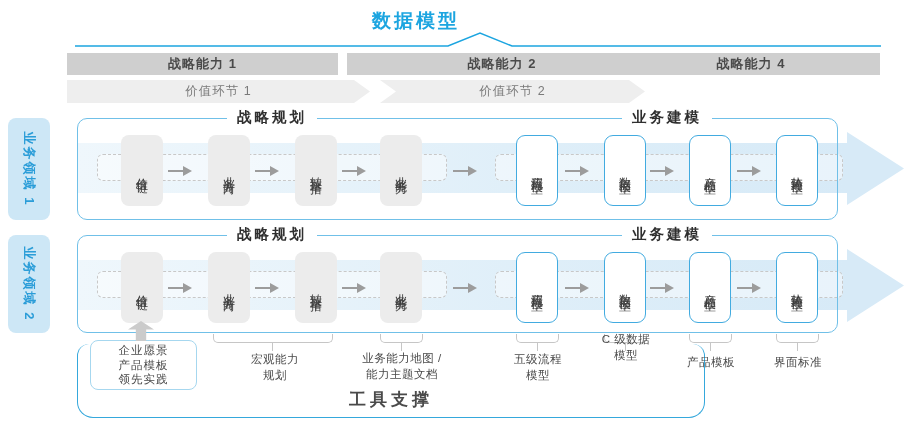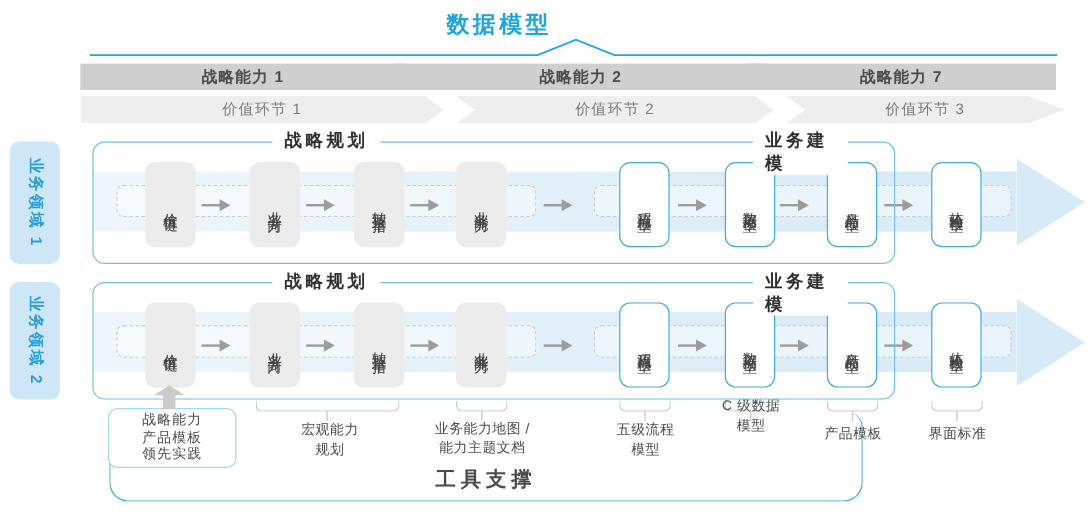--- a/index.html
+++ b/index.html
@@ -11,21 +11,21 @@
   
   .titles { position:absolute; left:372px; top:8px; display:flex; gap:30px;
     font-size:19px; font-weight:bold; color:#1CA5E0; letter-spacing:3px; }
   .vision-line { position:absolute; left:0; top:0; }
 
   
   .cap-bar { position:absolute; top:53px; height:22px; background:#CFCFCF;
     color:#4A4A4A; font-size:13px; font-weight:600; text-align:center;
     line-height:22px; letter-spacing:1px; }
   .cap1 { left:67px;  width:271px; }
-  .cap2 { left:329px; width:310px; }
+  .cap2 { left:347px; width:310px; }
   .cap3 { left:622px; width:258px; }
 
   
   .vseg { position:absolute; top:80px; height:23px; background:#EEEEEE;
     color:#7A7A7A; font-size:12.5px; text-align:center; line-height:23px; letter-spacing:1px; }
   .vseg1 { left:67px;  width:303px;
     clip-path:polygon(0 0, calc(100% - 16px) 0, 100% 50%, calc(100% - 16px) 100%, 0 100%); }
   .vseg2 { left:380px; width:265px;
     clip-path:polygon(0 0, calc(100% - 16px) 0, 100% 50%, calc(100% - 16px) 100%, 0 100%, 16px 50%); }
   .vseg3 { left:655px; width:232px;
@@ -33,21 +33,21 @@
 
   
   .domain { position:absolute; left:8px; width:42px; background:#CDE7F6; border-radius:8px;
     display:flex; align-items:center; justify-content:center; }
   .domain span { transform:rotate(90deg); white-space:nowrap; color:#2B9DD8;
     font-size:13px; font-weight:bold; letter-spacing:2px; }
   .dom1 { top:118px; height:102px; }
   .dom2 { top:235px; height:98px; }
 
   
-  .panel { position:absolute; left:77px; width:669px; }
+  .panel { position:absolute; left:77px; width:761px; }
   .p1 { top:118px; height:102px; }
   .p2 { top:235px; height:98px; }
   .panel-frame { position:absolute; inset:0; border:1.4px solid #70C0E8; border-radius:10px;
     z-index:5; pointer-events:none; }
   .band { position:absolute; left:1px; top:25px; width:769px; height:50px; z-index:1;
     background:linear-gradient(90deg,#EFF7FC 0%,#DCEDF8 70%,#D7EAF7 100%); }
   .band-head { position:absolute; left:770px; top:14px; width:57px; height:73px; z-index:1;
     background:#D7EAF7; clip-path:polygon(0 0, 100% 50%, 0 100%); }
   .dash { position:absolute; top:36px; height:27px; border:1.3px dashed #C8C8C8;
     border-radius:6px; background:rgba(255,255,255,.45); z-index:2; }
@@ -80,21 +80,21 @@
     border-left:1.2px solid #C6C6C6; border-right:1.2px solid #C6C6C6;
     border-bottom:1.2px solid #C6C6C6; border-radius:0 0 5px 5px; }
   .btick { position:absolute; top:342px; width:1.2px; height:9px; background:#C6C6C6; z-index:2; }
 
   
   .up-arrow { position:absolute; left:128px; top:321px; width:26px; height:20px; background:#CBCBCB;
     clip-path:polygon(50% 0, 100% 42%, 70% 42%, 70% 100%, 30% 100%, 30% 42%, 0 42%); z-index:6; }
 
   
   .tool-box { position:absolute; left:77px; top:344px; width:628px; height:74px;
-    border:1.5px solid #35A8DC; border-top:none; border-radius:12px 12px 16px 16px; z-index:0;margin-left:14px; }
+    border:1.5px solid #35A8DC; border-top:none; border-radius:12px 12px 16px 16px; z-index:0; }
   .tool-label { position:absolute; left:0; bottom:6px; width:100%; text-align:center;
     font-size:17px; font-weight:bold; color:#4A4A4A; letter-spacing:4px; }
 
   
   .practice { position:absolute; left:90px; top:340px; width:107px; height:50px; background:#fff;
     border:1.3px solid #A6D7EF; border-radius:8px; z-index:4; display:flex; flex-direction:column;
     align-items:center; justify-content:center; font-size:11.5px; color:#4A4A4A; line-height:1.3;
     letter-spacing:1px; }
   .note { position:absolute; width:130px; text-align:center; font-size:11.5px; color:#4A4A4A;
     line-height:1.35; z-index:2; letter-spacing:0.5px; }
@@ -108,25 +108,24 @@
 
   <div class="titles">
     <span>数据模型</span>
   </div>
   <svg class="vision-line" width="910" height="50">
     <polyline points="75,46 448,46 480,33 512,46 881,46" fill="none" stroke="#1CA5E0" stroke-width="1.5"></polyline>
   </svg>
 
   <div class="cap-bar cap1">战略能力 1</div>
   <div class="cap-bar cap2">战略能力 2</div>
-  <div class="cap-bar cap3">战略能力 7</div>
+  <div class="cap-bar cap3">战略能力 4</div>
 
   <div class="vseg vseg1">价值环节 1</div>
   <div class="vseg vseg2">价值环节 2</div>
-  <div class="vseg vseg3">价值环节 3</div>
 
   <div class="domain dom1">
     <span>业务领域 1</span>
   </div>
   <div class="domain dom2">
     <span>业务领域 2</span>
   </div>
 
   <div class="panel p1">
     <div class="band"></div>
@@ -223,21 +222,21 @@
   <div class="bracket" style="left:604px;width:43px;"></div>
   <div class="btick" style="left:625px;"></div>
   <div class="bracket" style="left:689px;width:43px;"></div>
   <div class="btick" style="left:710px;"></div>
   <div class="bracket" style="left:776px;width:43px;"></div>
   <div class="btick" style="left:797px;"></div>
 
   <div class="up-arrow"></div>
 
   <div class="practice">
-    <span>战略能力</span>
+    <span>企业愿景</span>
     <span>产品模板</span>
     <span>领先实践</span>
   </div>
 
   <div class="note n1">
     <div>宏观能力</div>
     <div>规划</div>
   </div>
   <div class="note n2">
     <div>业务能力地图 /</div>

